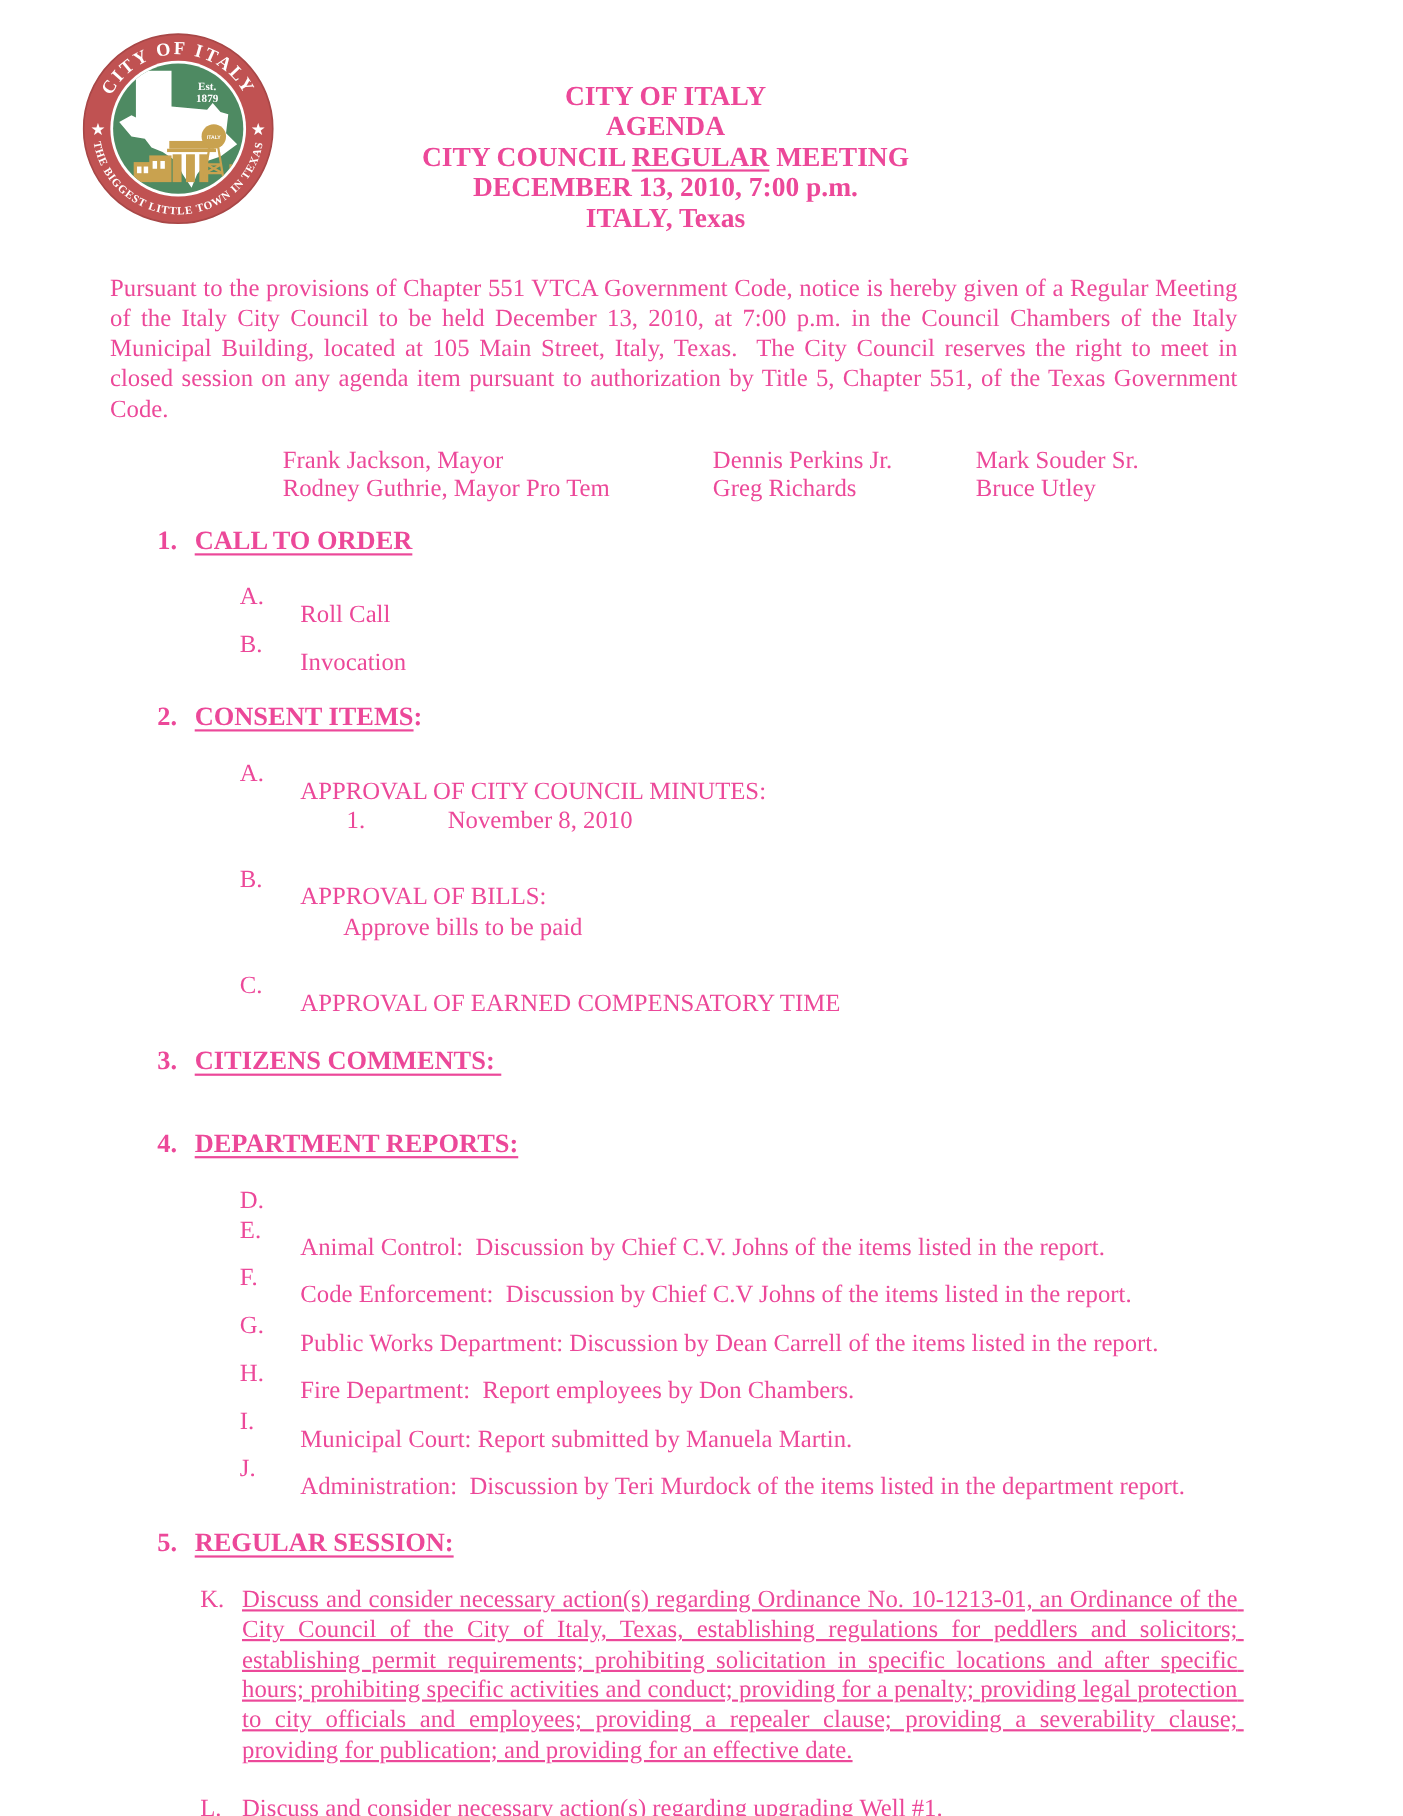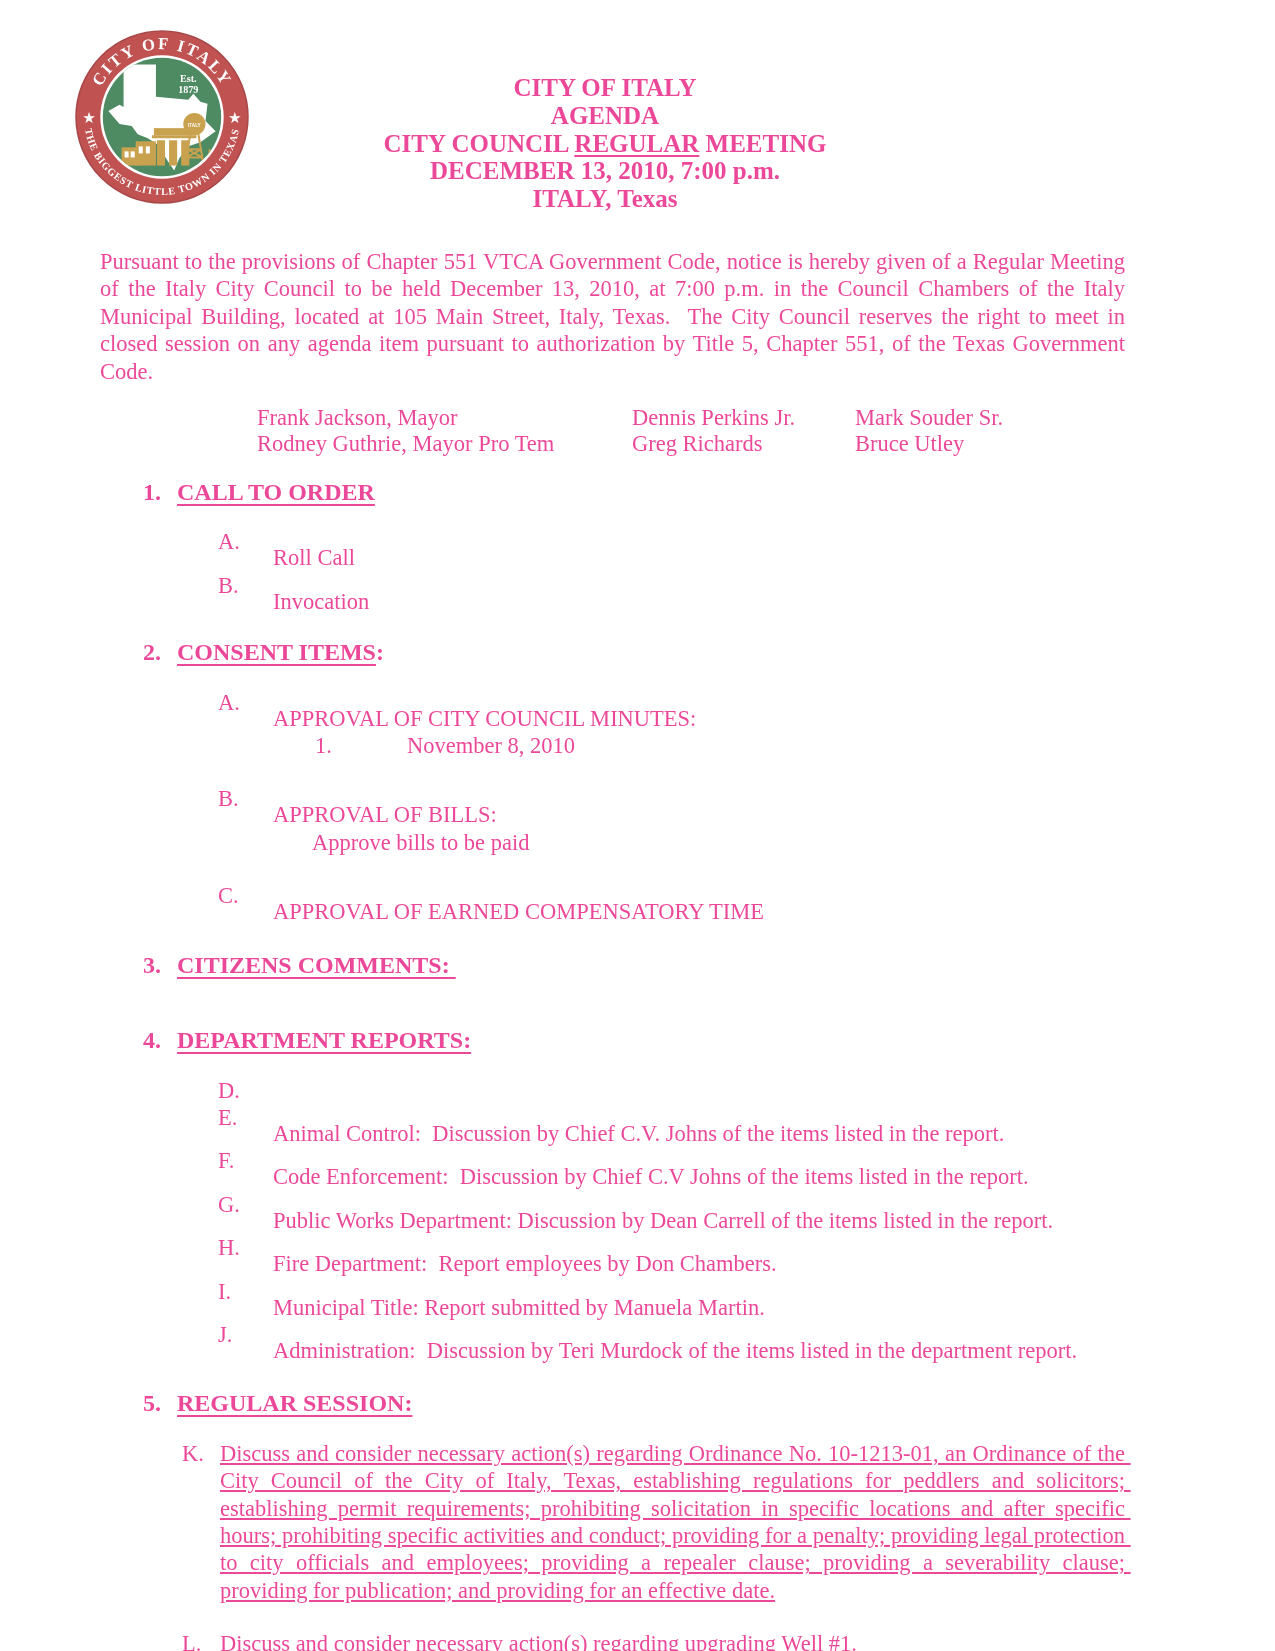--- a/index.html
+++ b/index.html
@@ -10,21 +10,21 @@
     overflow:hidden;
   }
   .doc-header { position:relative; height:232px; }
   .logo { position:absolute; left:75px; top:30px; width:174px; height:190px; }
   .title-block {
     position:absolute; left:100px; top:74px; width:1010px;
     text-align:center; font-weight:bold; font-size:25px; line-height:27.8px;
   }
   .u { text-decoration:underline; text-decoration-thickness:2px; text-underline-offset:3px; }
   .notice { margin:16px 150px 0 100px; text-align:justify; white-space:pre-wrap; }
-  .officials { display:flex; margin:20px 0 0 257px; line-height:26px; }
+  .officials { display:flex; margin:20px 0 0 257px; line-height:26px;gap:16px; }
   .off-col1 { width:375px; }
   .off-col2 { width:223px; }
   .sec-head { display:flex; font-weight:bold; font-size:24px; line-height:27.4px; }
   .sec-head { margin-left:143px; }
   .sec-num { width:34px; flex:none; }
   .sec-title { text-decoration:underline; text-decoration-thickness:2px; text-underline-offset:4px; white-space:pre; }
   .sec-after { white-space:pre; }
   .mt-s1 { margin-top:22px; }
   .mt-s2 { margin-top:24px; }
   .mt-s3 { margin-top:26px; }
@@ -207,21 +207,21 @@
       <div class="itm">
         <span class="itm-label">G.</span>
         <span class="itm-text">Public Works Department: Discussion by Dean Carrell of the items listed in the report.</span>
       </div>
       <div class="itm">
         <span class="itm-label">H.</span>
         <span class="itm-text">Fire Department:  Report employees by Don Chambers.</span>
       </div>
       <div class="itm">
         <span class="itm-label">I.</span>
-        <span class="itm-text">Municipal Title: Report submitted by Manuela Martin.</span>
+        <span class="itm-text">Municipal Court: Report submitted by Manuela Martin.</span>
       </div>
       <div class="itm">
         <span class="itm-label">J.</span>
         <span class="itm-text">Administration:  Discussion by Teri Murdock of the items listed in the department report.</span>
       </div>
     </div>
   </section>
 
   <section>
     <div class="sec-head mt-s5">

